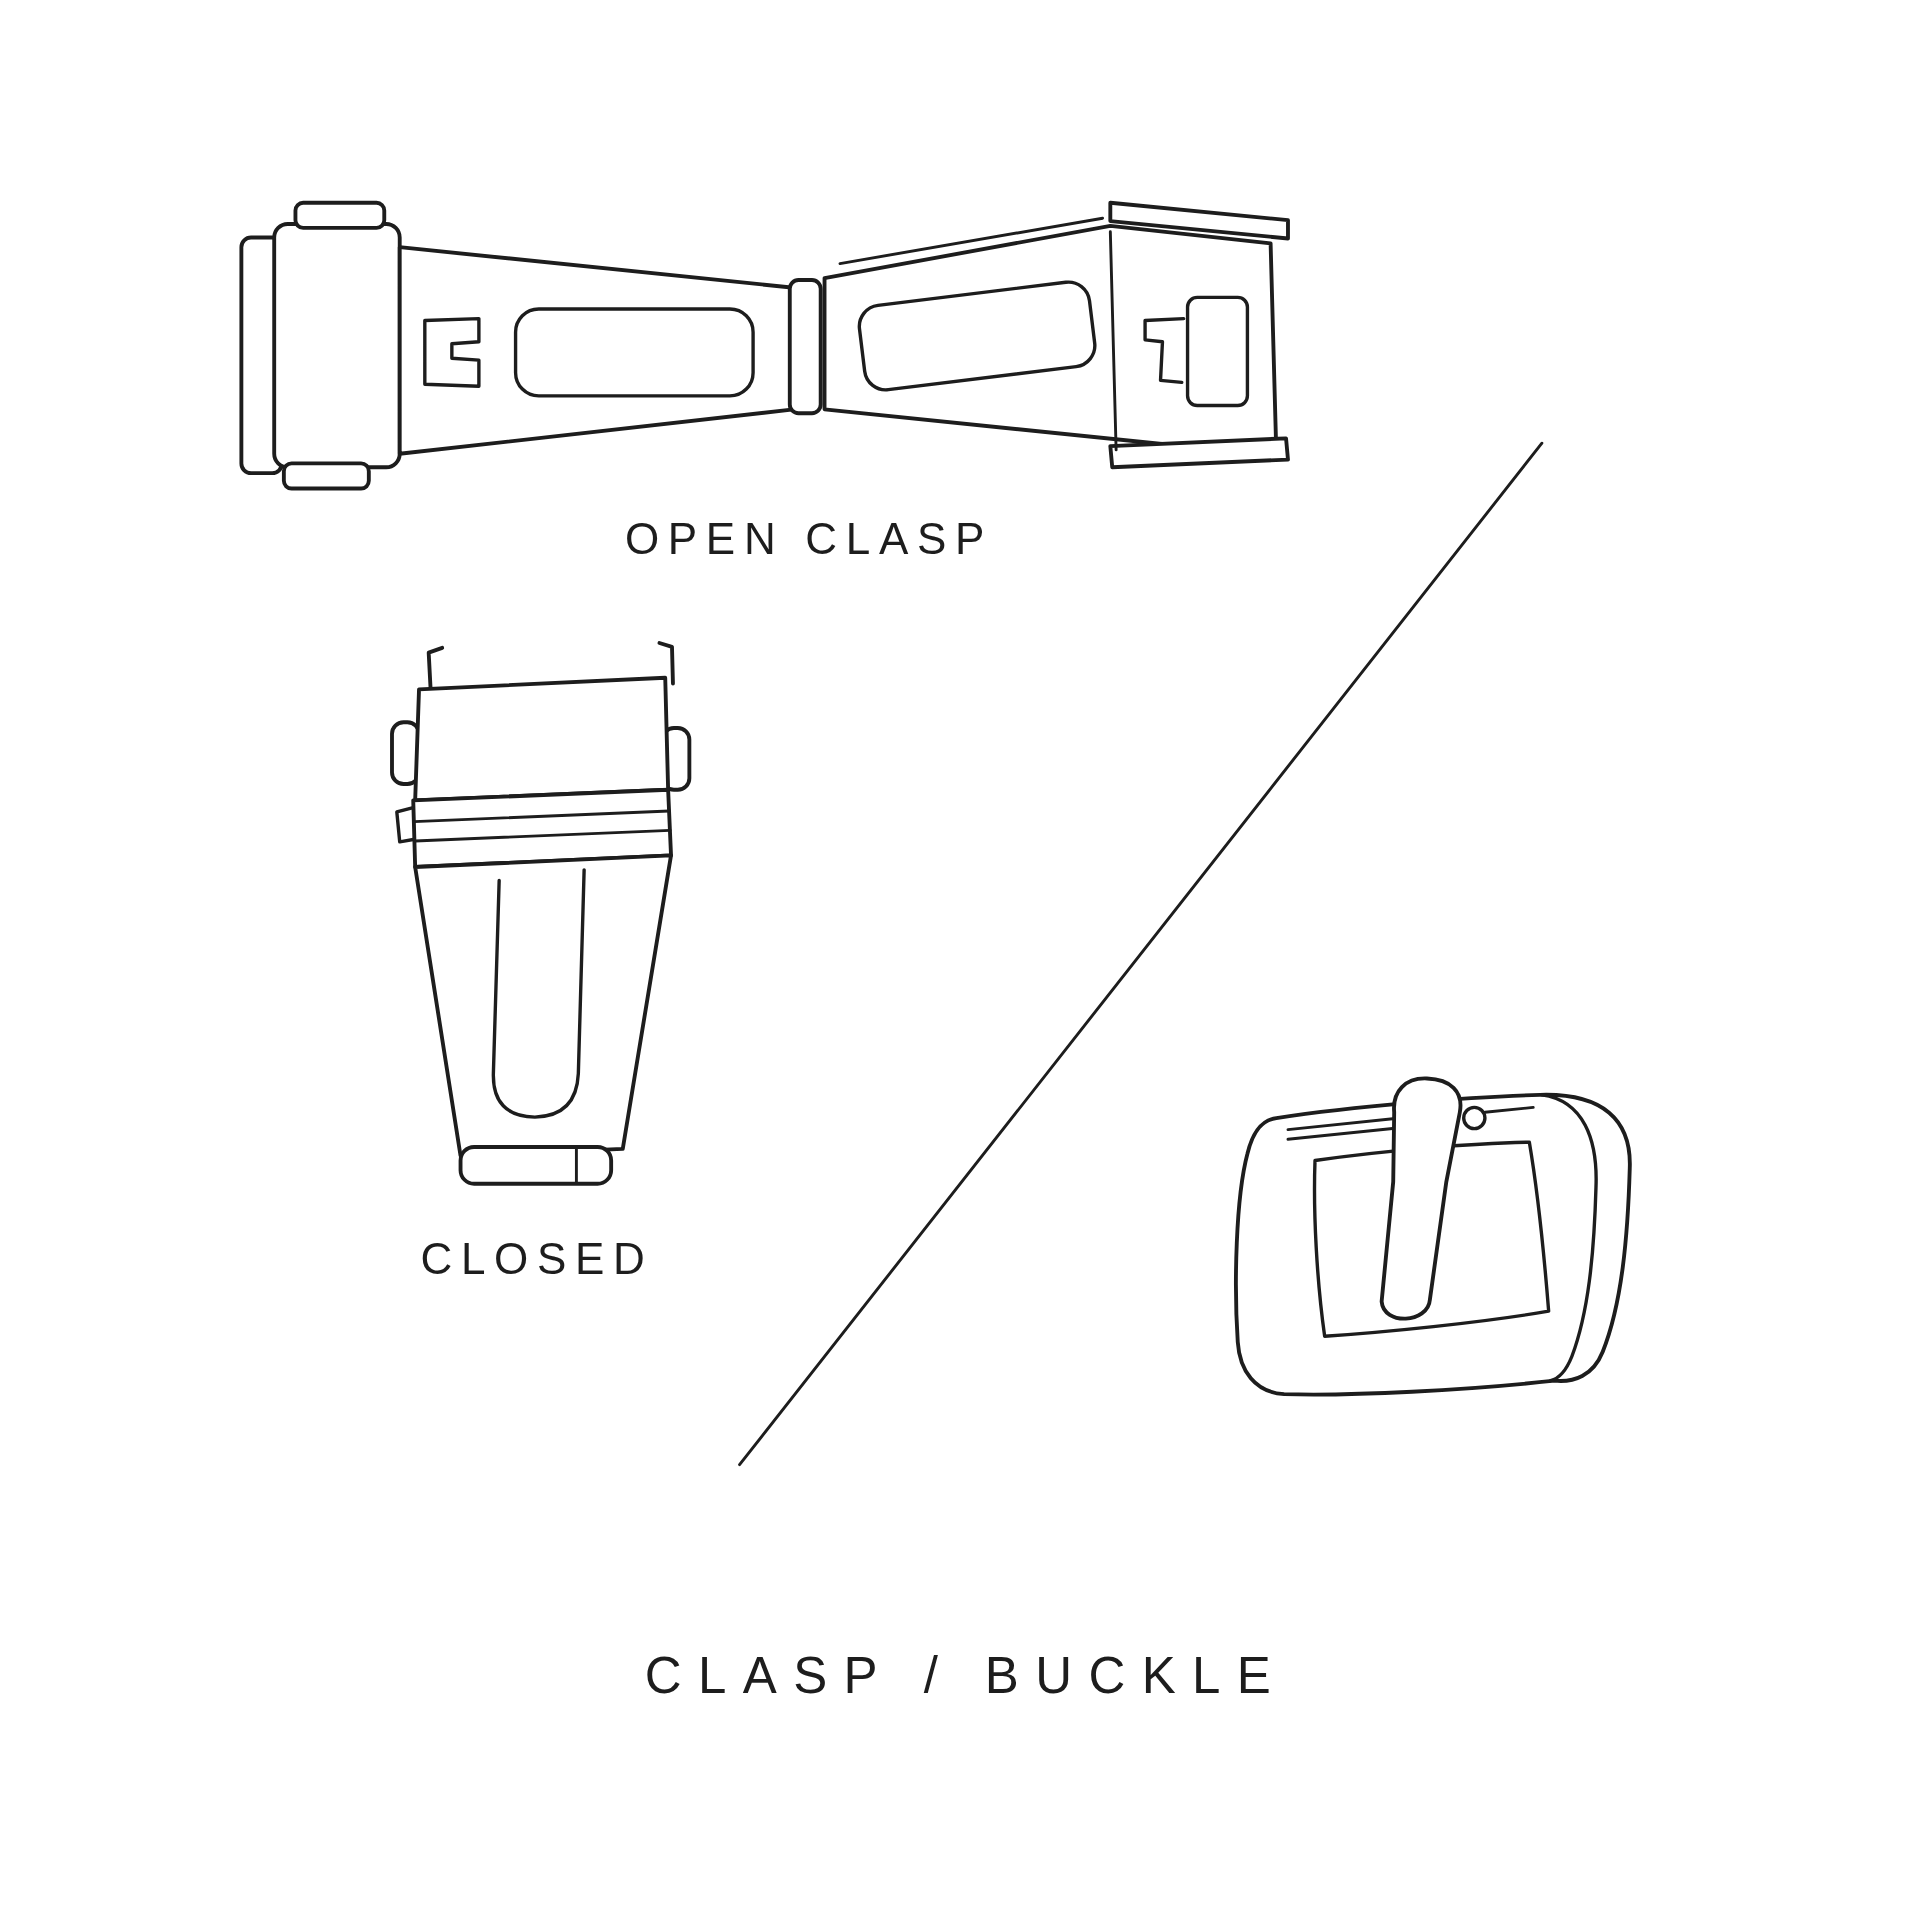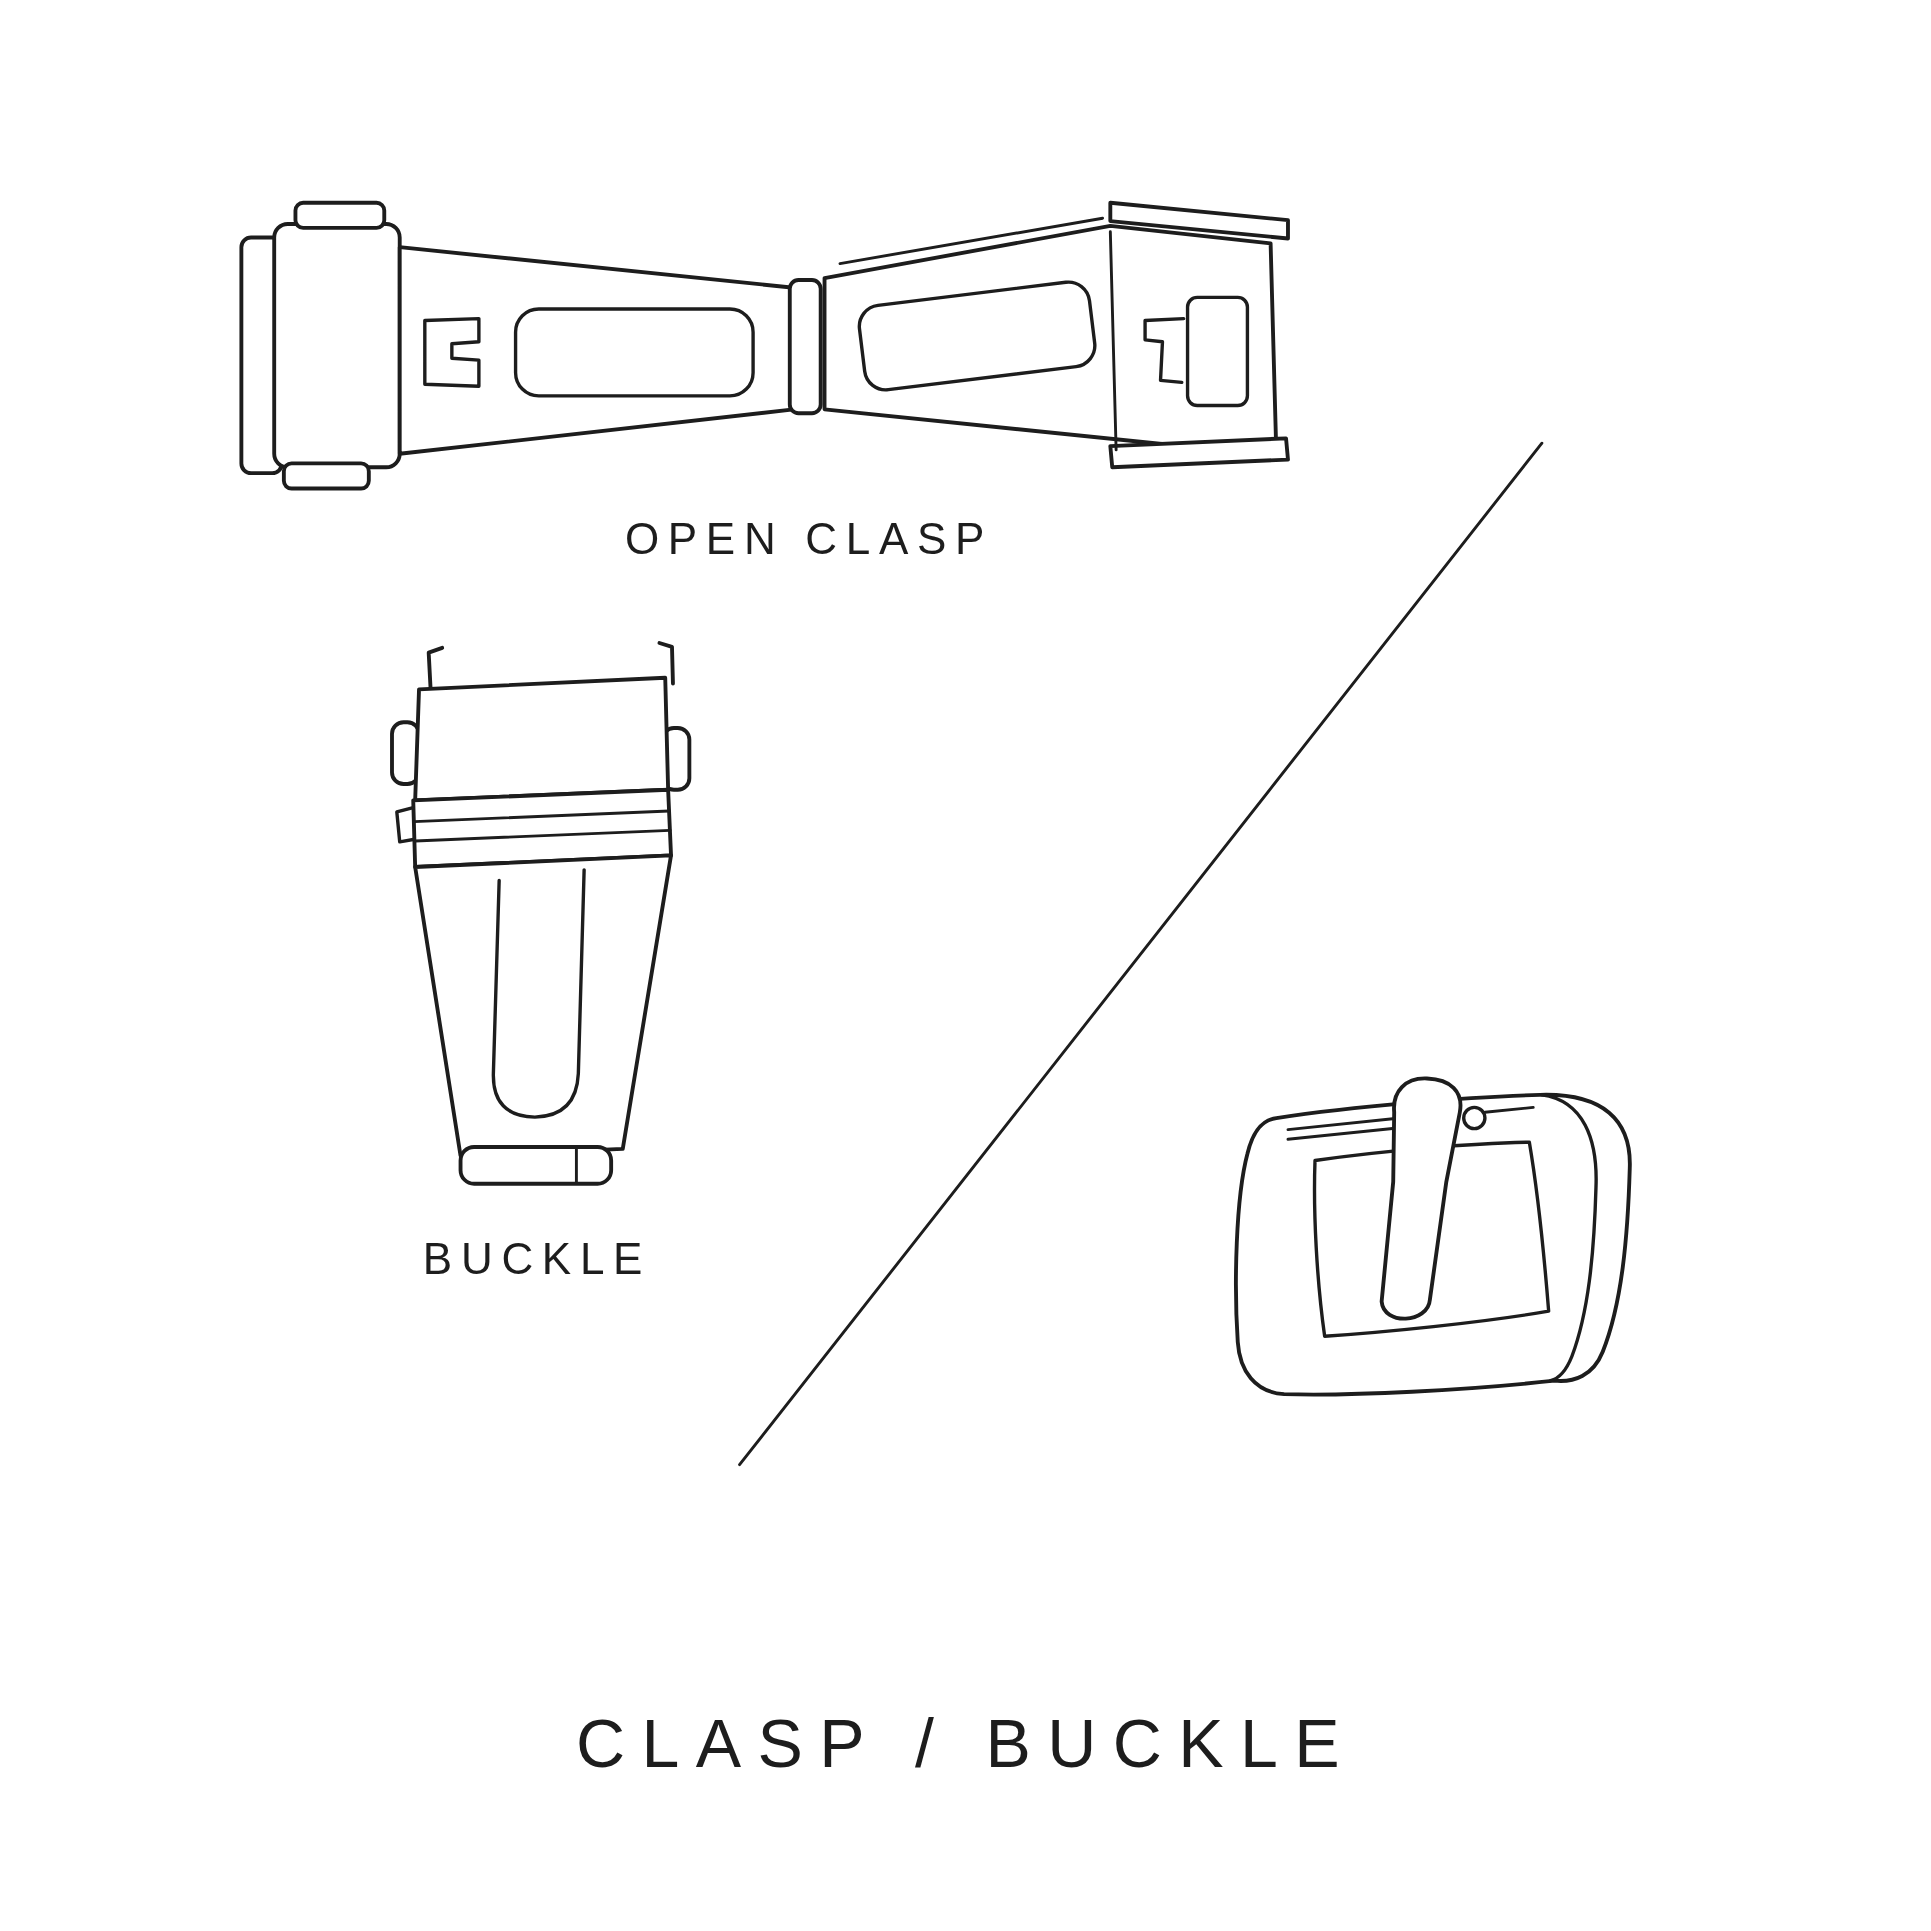--- a/index.html
+++ b/index.html
@@ -21,24 +21,24 @@
     transform:translateX(-50%);
     color:var(--ink,#1d1d1d);
     font-size:44px;
     letter-spacing:8.7px;
     white-space:nowrap;
   }
   .caption.open-clasp { left:809px; top:514px; }
   .caption.closed     { left:537px; top:1234px; }
   .title {
     position:absolute;
-    left:966px; top:1704px;
+    left:966px; top:1646px;
     transform:translateX(-50%);
     color:var(--ink,#1d1d1d);
-    font-size:68px;
+    font-size:51px;
     letter-spacing:16.4px;
     white-space:nowrap;
   }
 </style>
 </head>
 <body>
 
 <div class="canvas">
 
   <svg class="art" viewBox="0 0 2000 2000" xmlns="http://www.w3.org/2000/svg" fill="none" stroke-linejoin="round" stroke-linecap="round">
@@ -111,17 +111,17 @@
                C1502 1118 1516 1130 1512 1152
                L1498 1224
                L1481 1346
                C1479 1371 1433 1373 1431 1348
                L1443 1224 Z" stroke-width="4" fill="#ffffff"></path>
     </g>
   </svg>
 
   <div class="caption open-clasp">OPEN CLASP</div>
 
-  <div class="caption closed">BUCKLE</div>
+  <div class="caption closed">CLOSED</div>
 
   <div class="title">CLASP / BUCKLE</div>
 </div>
 
 
 </body></html>

